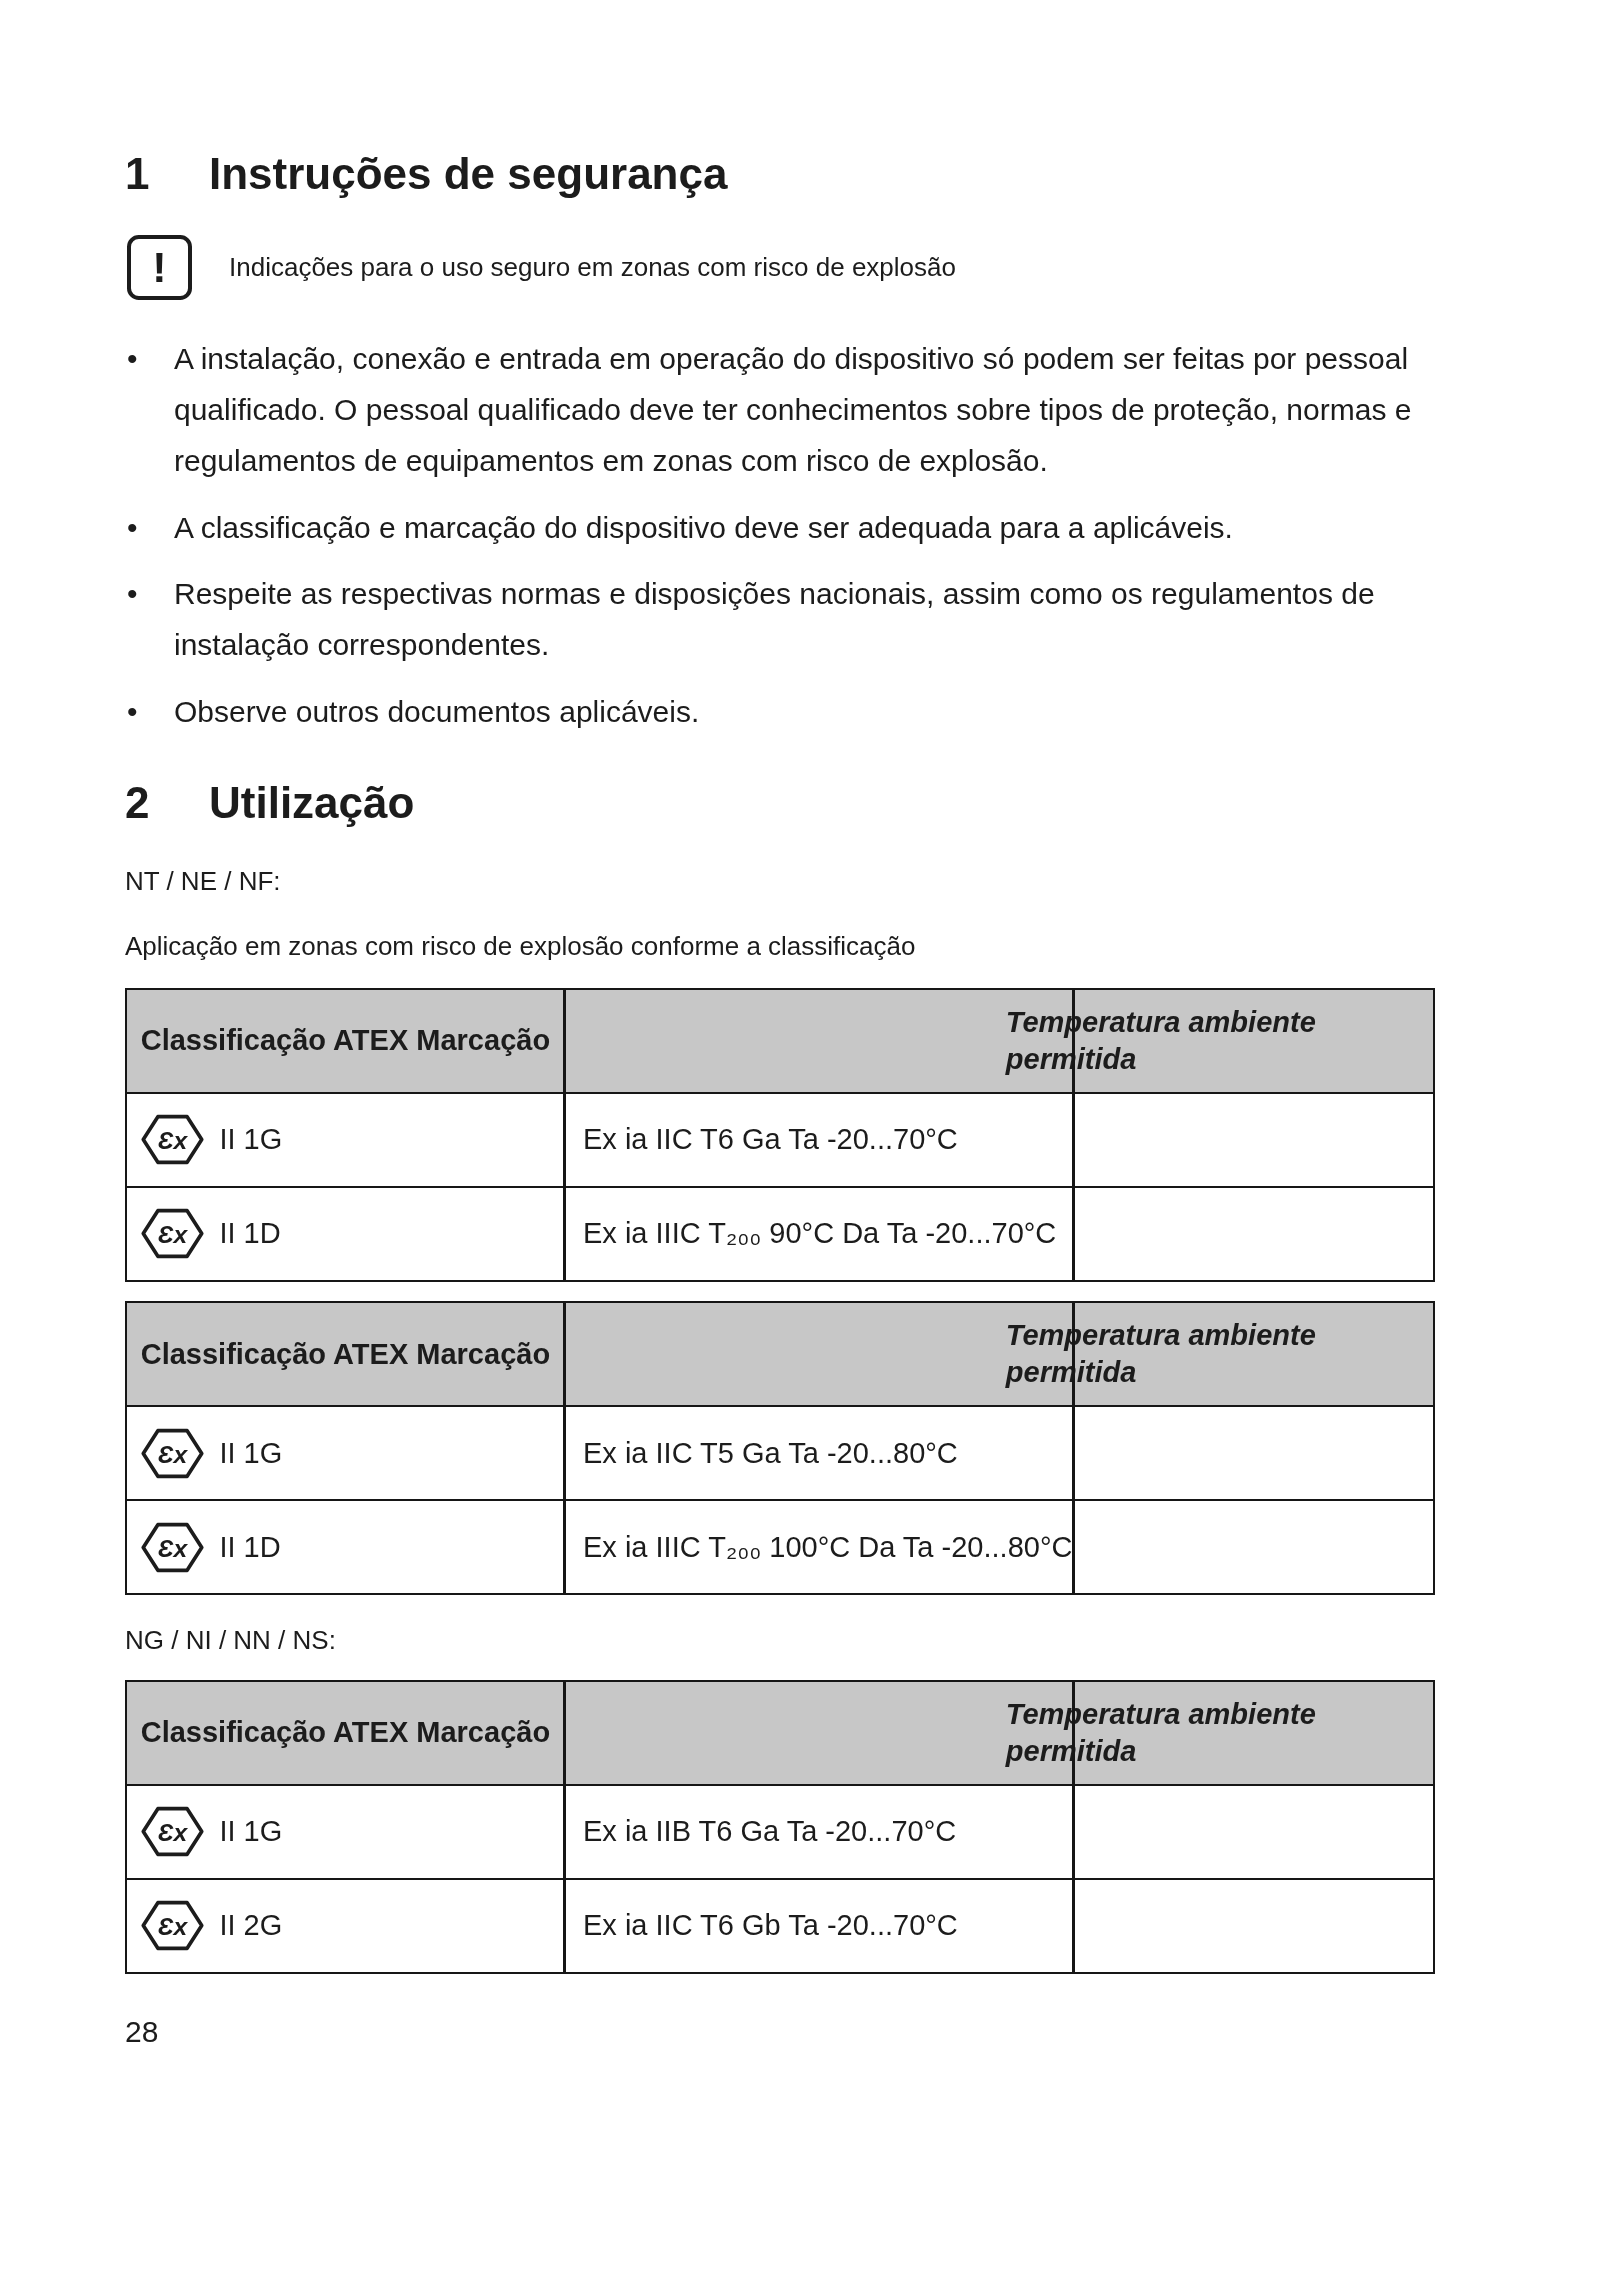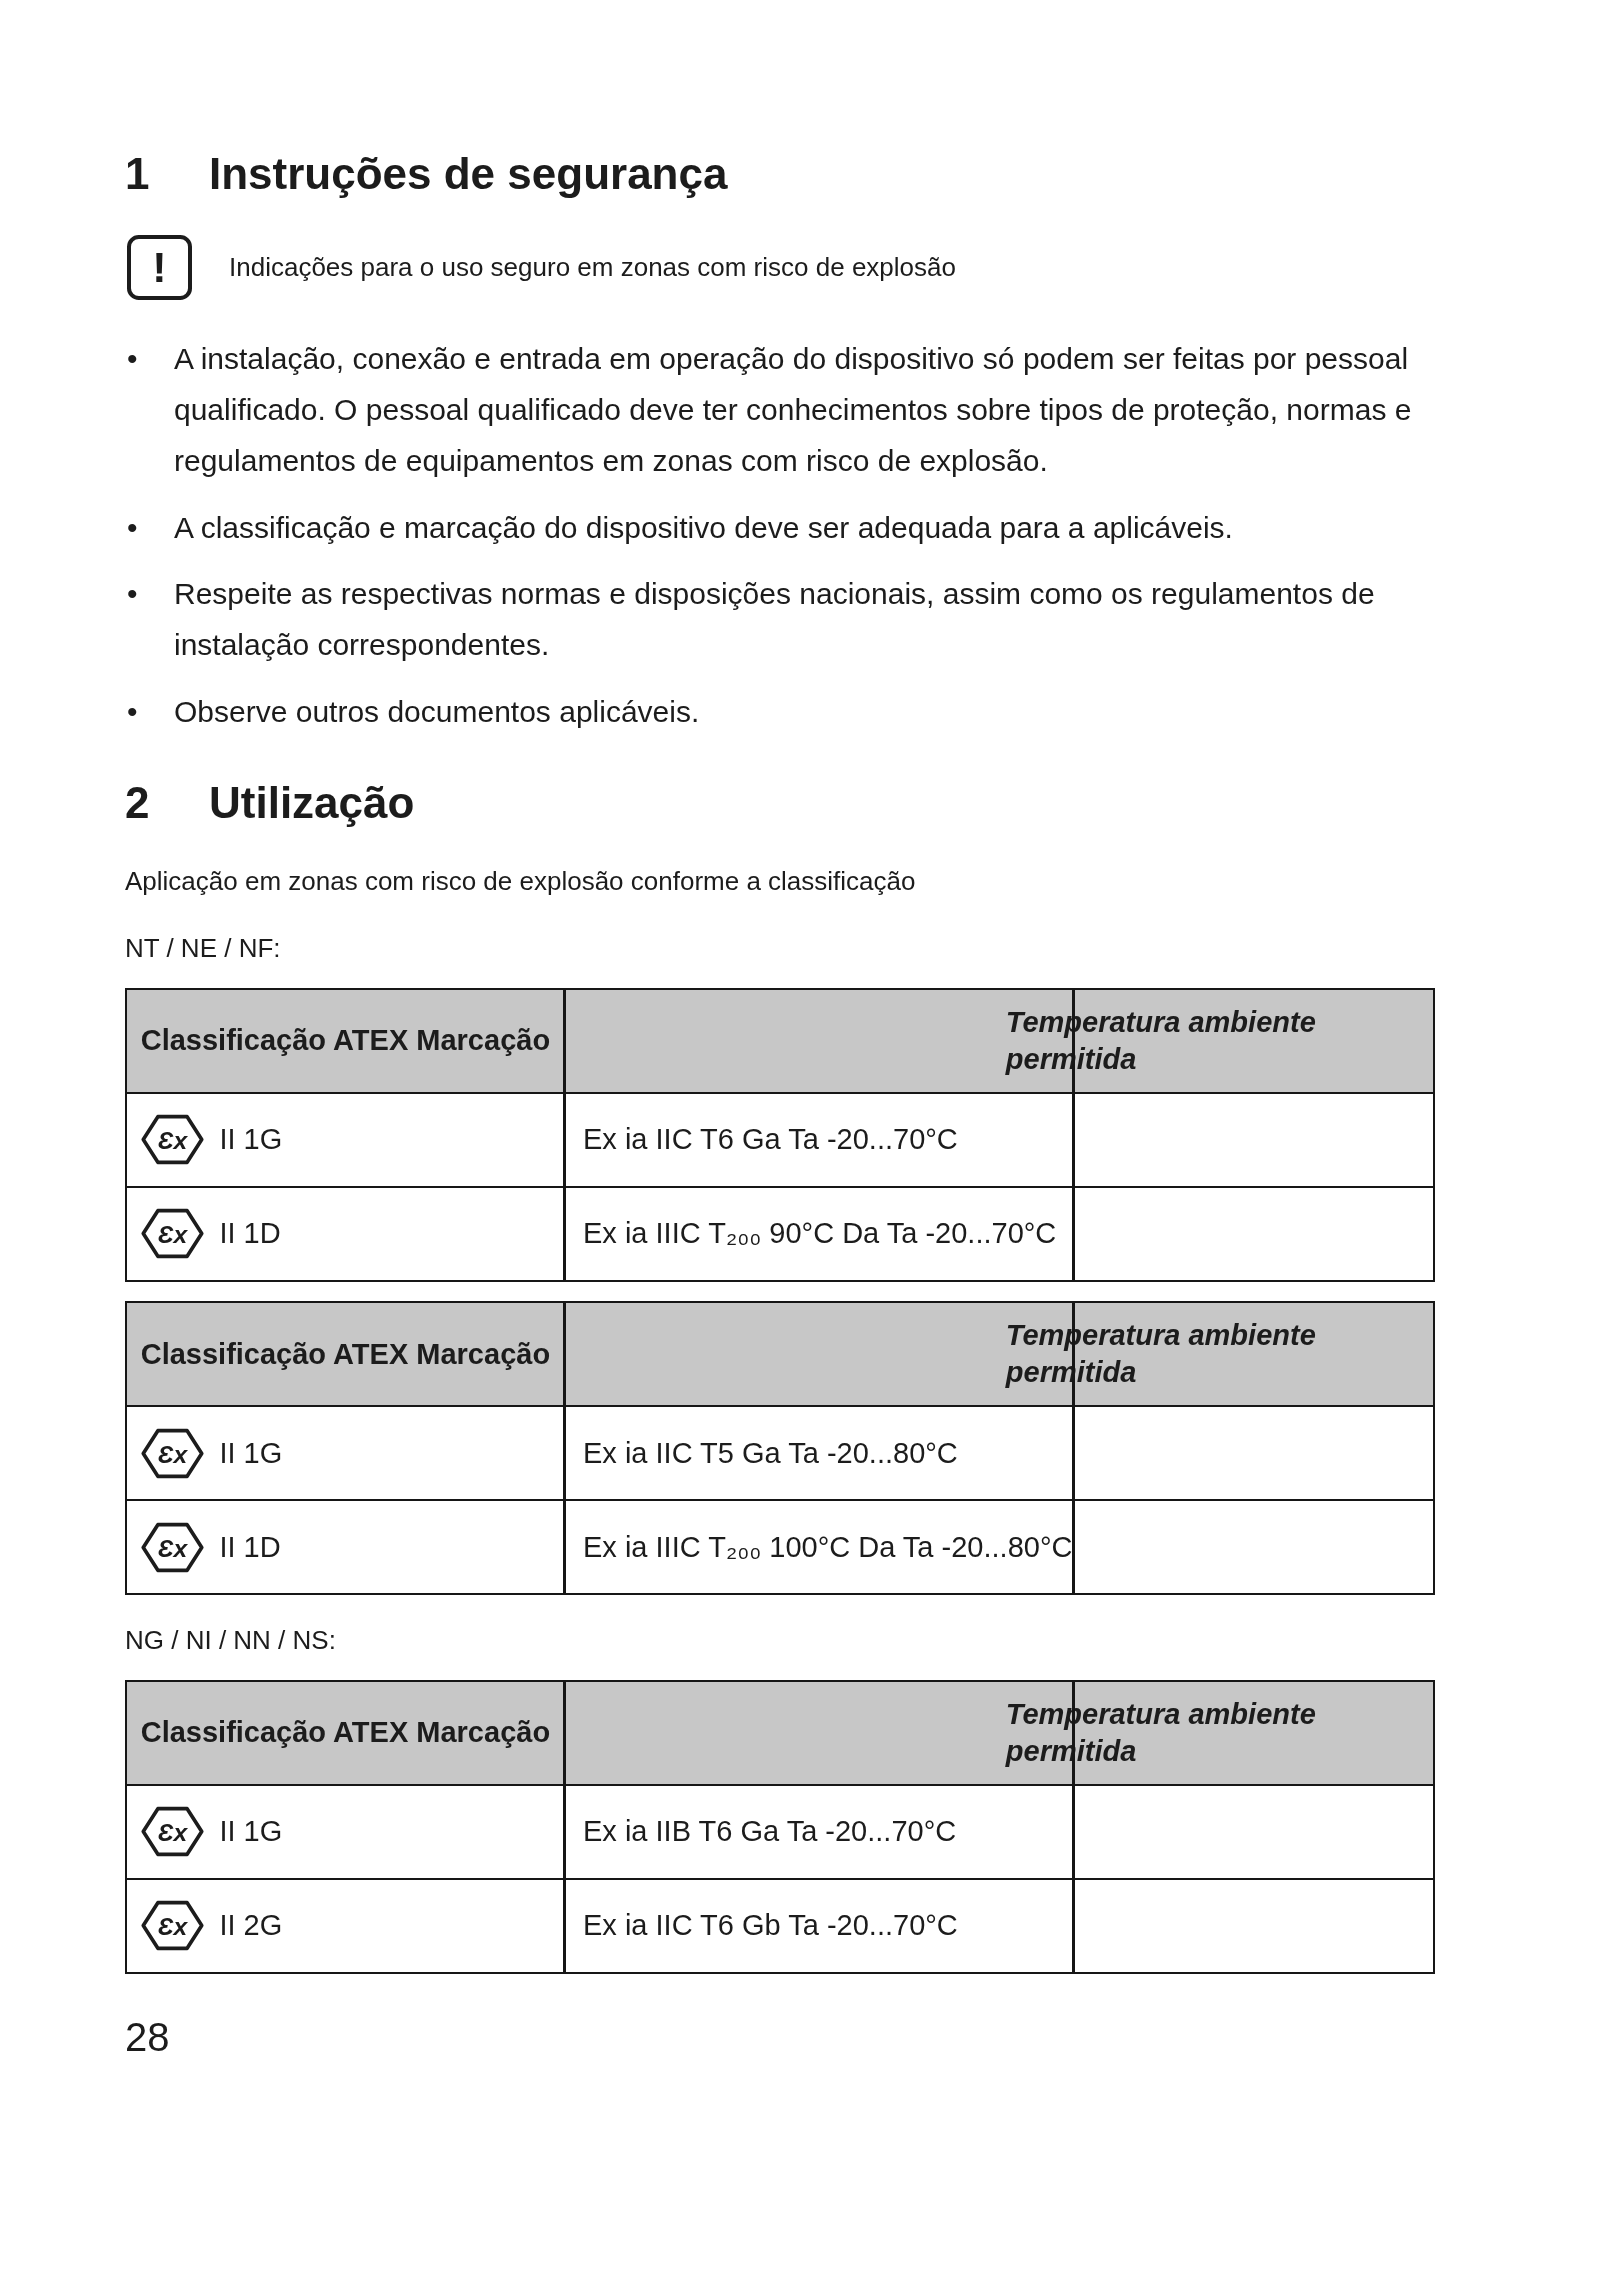--- a/index.html
+++ b/index.html
@@ -91,21 +91,21 @@
     padding-left: 17px;
     white-space: nowrap;
   }
   .exlogo { width: 63px; height: 53px; flex: 0 0 auto; }
   .vline {
     position: absolute; top: 0; bottom: 0; width: 2.9px;
     background: #161616; pointer-events: none;
   }
   .vline1 { left: 436px; }
   .vline2 { left: 945px; }
-  .page-number { margin-top: 41px; font-size: 40px; }
+  .page-number { margin-top: 41px; font-size: 30px; }
 </style>
 </head>
 <body>
 
 <div class="page">
 
   <div class="heading">
     <span class="hnum">1</span>
     <span>Instruções de segurança</span>
   </div>
@@ -134,22 +134,22 @@
       <span class="dot">•</span>
       <span class="btext">Observe outros documentos aplicáveis.</span>
     </li>
   </ul>
 
   <div class="heading h2">
     <span class="hnum">2</span>
     <span>Utilização</span>
   </div>
 
+  <p class="body-text group-label">NT / NE / NF:</p>
   <p class="body-text intro">Aplicação em zonas com risco de explosão conforme a classificação</p>
-  <p class="body-text group-label">NT / NE / NF:</p>
 
   <div class="extable">
     <div class="thead">
       <div class="th-left">Classificação ATEX Marcação</div>
       <div class="th-right">Temperatura ambiente permitida</div>
     </div>
     <div class="trow">
       <div class="td-class">
         <svg class="exlogo" viewBox="0 0 68 58" style="font-size:30px">
           <polygon points="2,29 18,4 50,4 66,29 50,54 18,54" fill="none" stroke="#1c1c1c" stroke-width="4" stroke-linejoin="round"></polygon>

